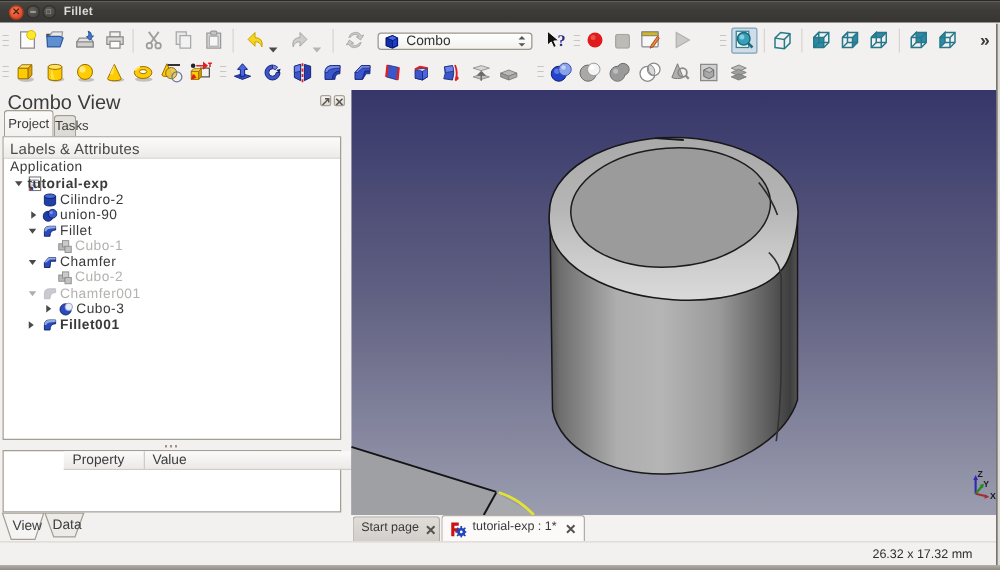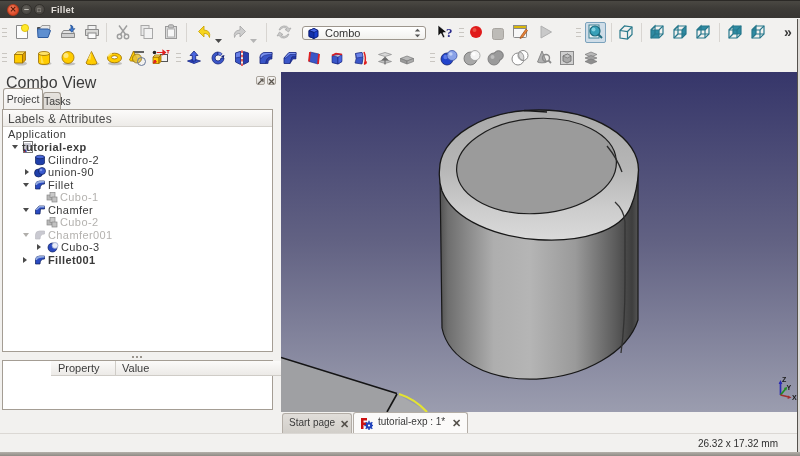--- a/index.html
+++ b/index.html
@@ -507,20 +507,26 @@
   <div id="splitter">
       <div class="dots"></div>
     </div>
   <div id="propframe">
     <div id="propheader">
         <span class="p">Property</span>
         <span class="v">Value</span>
         <div class="div"></div>
       </div>
   </div>
+  <div id="btabs"><svg width="90" height="23">
+    <path d="M36,0.5 L67,0.5 60,19.5 43,19.5 Z" fill="#ecebe8" stroke="#a49d94"></path>
+    <path d="M2,0.5 L35,0.5 28,21.5 9,21.5 Z" fill="#f5f4f2" stroke="#a49d94"></path>
+    <text x="10" y="14" font-size="11" fill="#3c3c3c" font-family="Liberation Sans">View</text>
+    <text x="42" y="13" font-size="11" fill="#3c3c3c" font-family="Liberation Sans">Data</text>
+  </svg></div>
 </div>
 
 <div id="viewport">
 <svg width="516" height="340" viewBox="0 0 516 340">
   <defs>
     <linearGradient id="bggrad" x1="0" y1="0" x2="0" y2="1">
       <stop offset="0" stop-color="#36366a"></stop>
       <stop offset="0.5" stop-color="#626283"></stop>
       <stop offset="1" stop-color="#9b9daf"></stop>
     </linearGradient>

